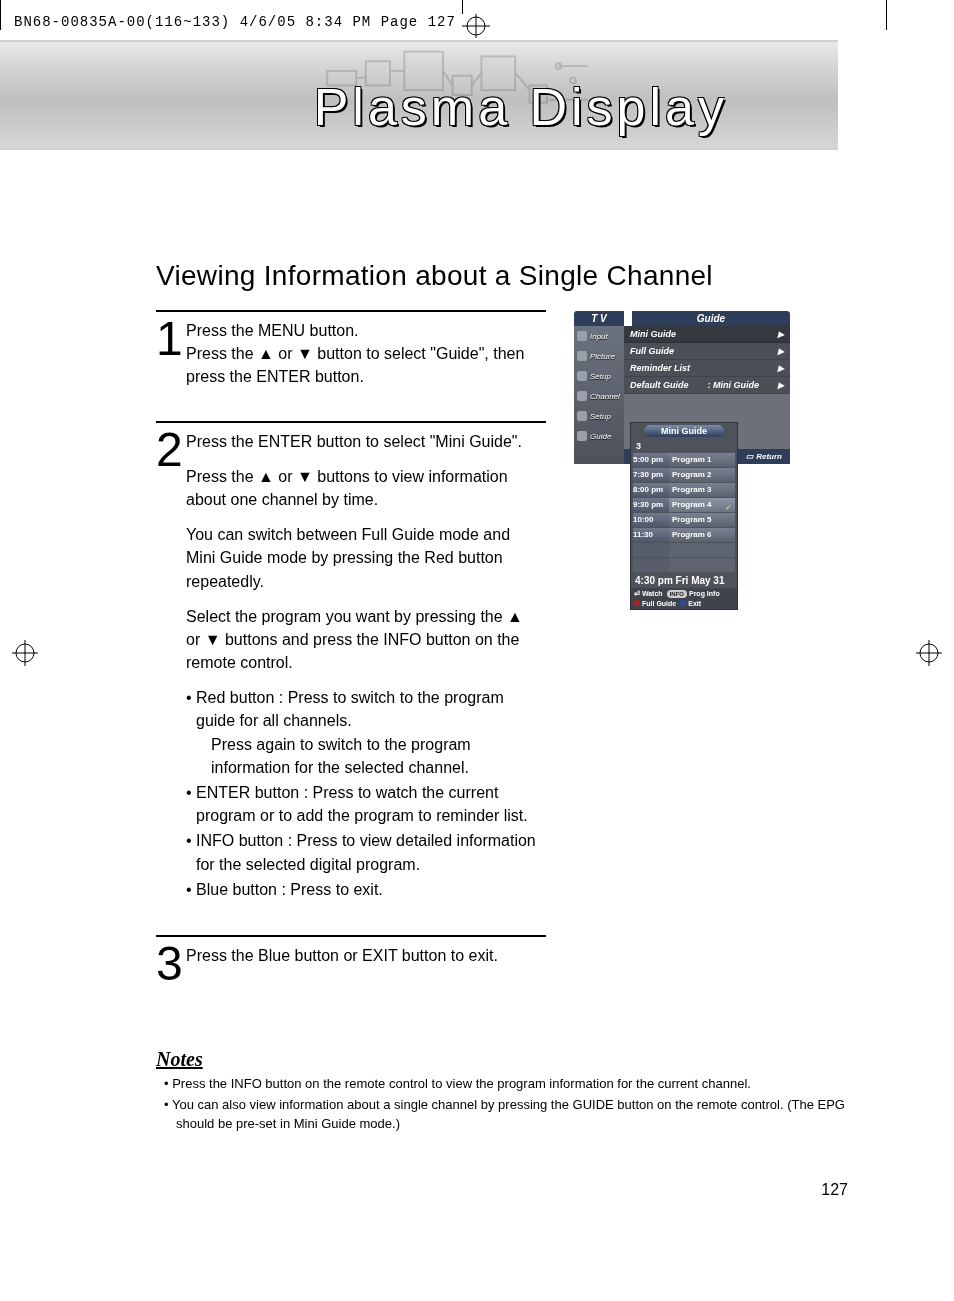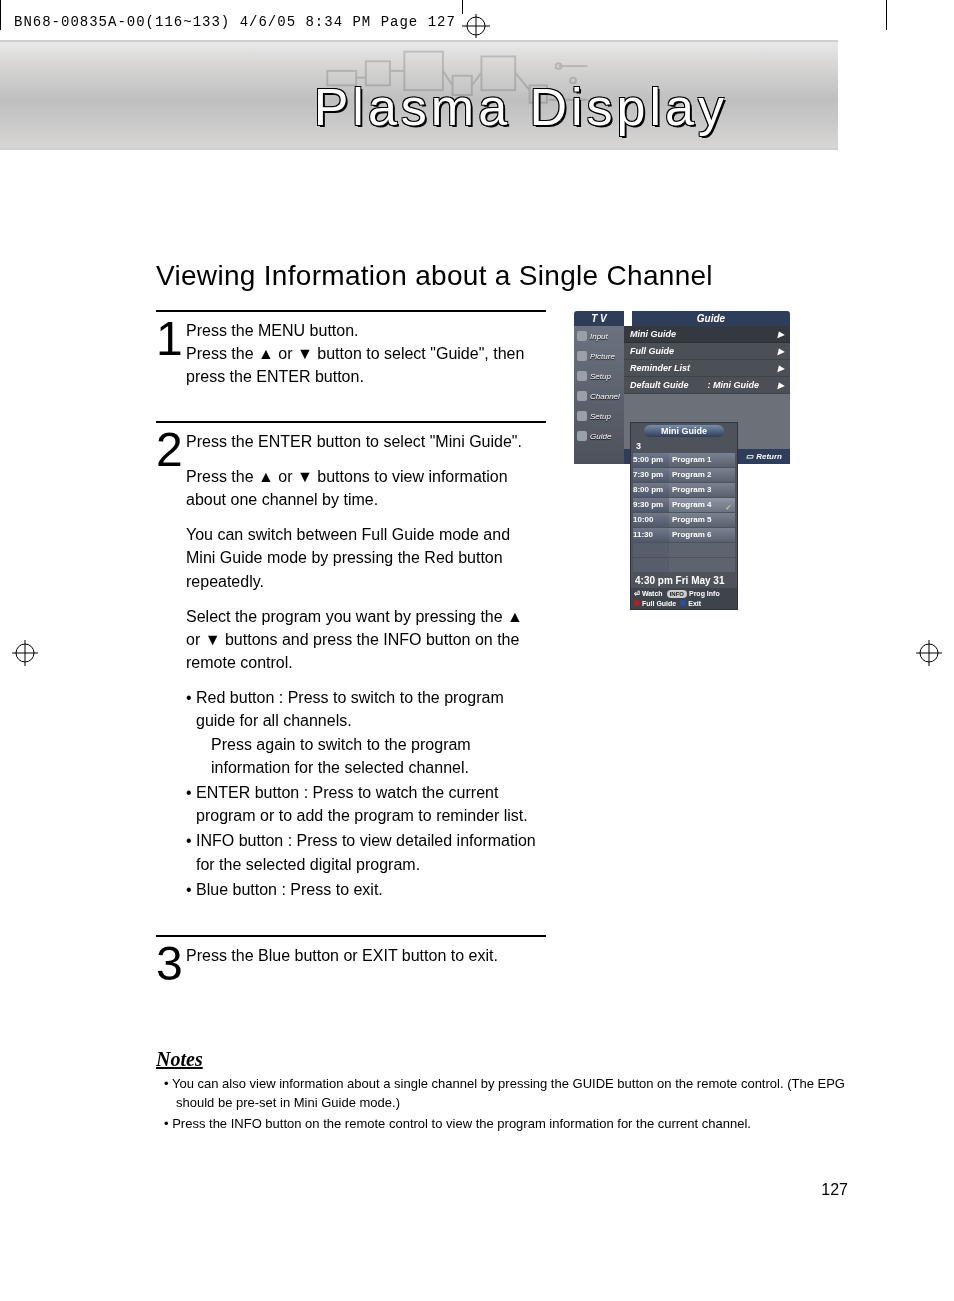--- a/index.html
+++ b/index.html
@@ -282,22 +282,22 @@
     <hr class="rule">
     <div class="step-num">3</div>
     <div class="step-body">
       <p>Press the Blue button or EXIT button to exit.</p>
     </div>
   </div>
 
   <div class="notes">
     <div class="notes-heading">Notes</div>
     <ul>
+      <li>Press the INFO button on the remote control to view the program information for the current channel.</li>
       <li>You can also view information about a single channel by pressing the GUIDE button on the remote control. (The EPG should be pre-set in Mini Guide mode.)</li>
-      <li>Press the INFO button on the remote control to view the program information for the current channel.</li>
     </ul>
   </div>
 </div>
 
 <div class="page-num">127</div>
 
 <div class="reg-mark left">
   <svg viewBox="0 0 26 26" width="26" height="26">
       <circle cx="13" cy="13" r="9" fill="none" stroke="#000"></circle>
       <line x1="13" y1="0" x2="13" y2="26" stroke="#000"></line>

